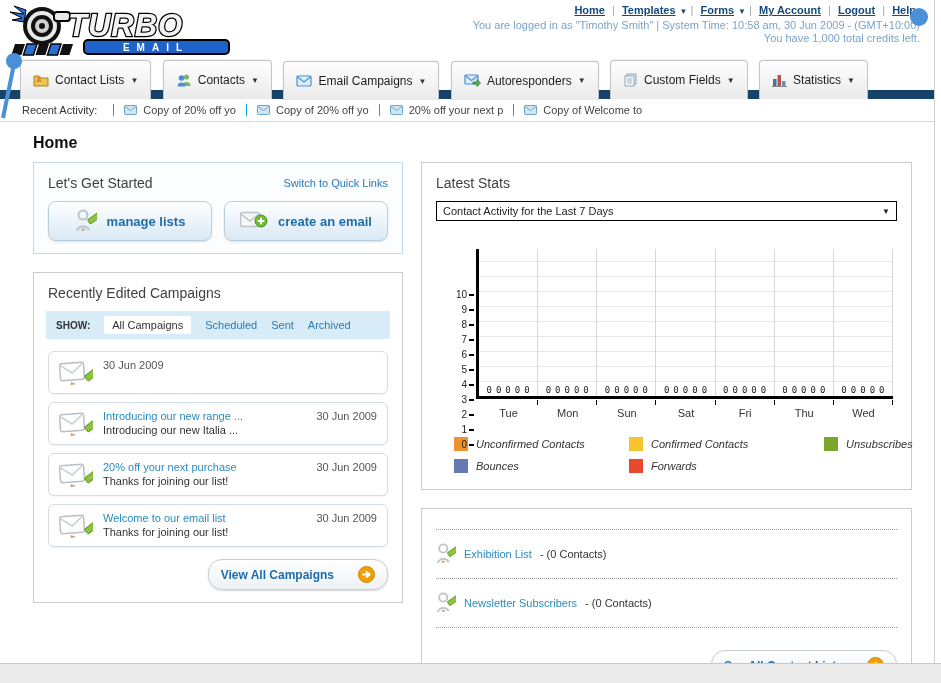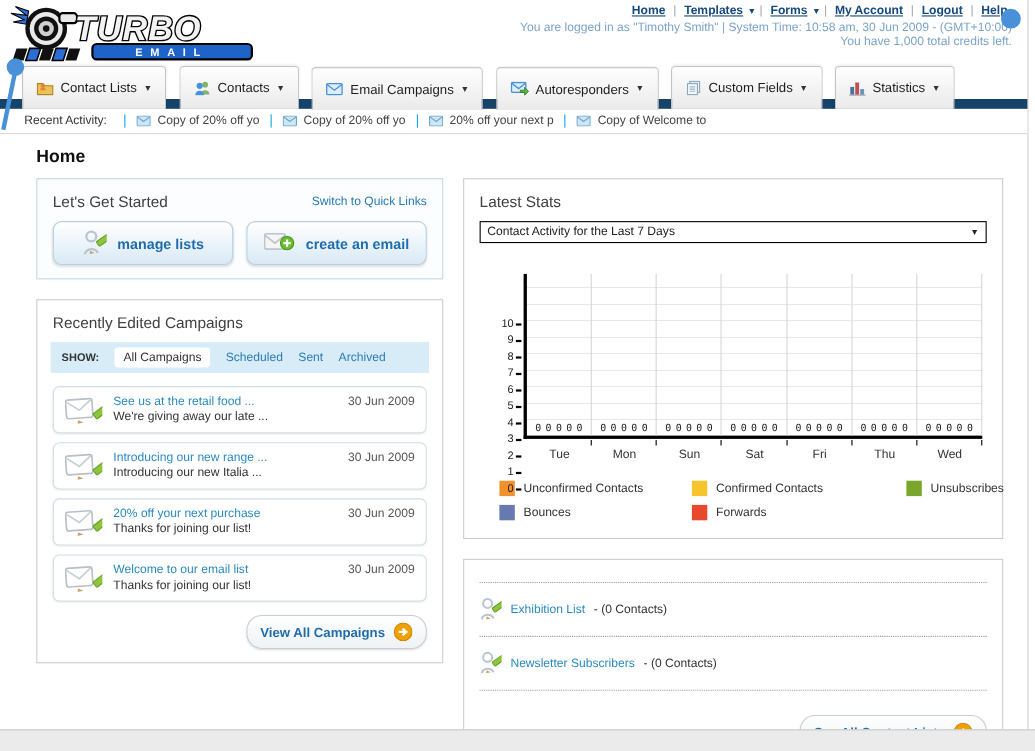--- a/index.html
+++ b/index.html
@@ -56,42 +56,42 @@
   .filterbar .show { font-weight:bold; color:#333; font-size:10px; }
   .filter { color:#2a7ab5; cursor:pointer; }
   .filter.active { background:#fff; color:#333; padding:3px 8px; border-radius:3px; }
   .camp-row { display:flex; align-items:flex-start; gap:10px; border:1px solid #d2dde6; border-radius:6px;
               padding:7px 10px; margin-bottom:8px; background:#fff; box-shadow:0 1px 1px rgba(0,0,0,.05); }
   .camp-text { flex:1; }
   .camp-title { font-size:11px; color:#2a8bbf; text-decoration:none; display:block; cursor:pointer; }
   .camp-sub { font-size:11px; color:#333; margin-top:2px; }
   .camp-date { font-size:11px; color:#555; white-space:nowrap; }
   .btn-row { display:flex; justify-content:flex-end; margin-top:12px; }
-  .pill-btn { display:inline-flex; align-items:center; gap:8px; padding:6px 12px; background:linear-gradient(#ffffff,#eef2f5);
+  .pill-btn { display:inline-flex; align-items:center; gap:24px; padding:6px 12px; background:linear-gradient(#ffffff,#eef2f5);
               border:1px solid #c6cdd3; border-radius:14px; font-size:12px; font-weight:bold; color:#1f6cad;
               cursor:pointer; box-shadow:0 1px 2px rgba(0,0,0,.15); }
 
   
   .dropdown { display:flex; justify-content:space-between; align-items:center; border:1px solid #000000;
               height:20px; padding:0 6px; font-size:11px; color:#222; margin-top:10px; background:#fff; cursor:pointer; }
   .dropdown .arrow { font-size:8px; color:#222; }
   .chart-wrap { display:flex; margin:28px 4px 0 14px; }
   .yaxis { width:26px; position:relative; flex:none;margin-top:46px; }
   .ylab { position:absolute; right:2px; font-size:10px; color:#222; display:flex; align-items:center; gap:2px; }
   .ylab i { display:block; width:5px; height:2px; background:#000; }
   .plot { position:relative; flex:1; height:150px; border-left:3px solid #000; border-bottom:3px solid #000;
           background:repeating-linear-gradient(to top, #ffffff 0 14px, #e8e8e8 14px 15px); display:flex; }
   .day-col { flex:1; position:relative; border-right:1px solid #d6d6d6; }
   .day-col::after { content:""; position:absolute; right:-1px; bottom:-9px; width:1px; height:5px; background:#000; }
   .zeros { position:absolute; left:0; right:0; bottom:1px; display:flex; justify-content:center; gap:4px;
            font-size:9px; color:#222; font-family:"DejaVu Sans Mono", monospace; }
   .xlabels { display:flex; margin:8px 4px 0 43px; }
   .xlab { flex:1; text-align:center; font-size:11px; color:#333; }
   .legend { display:grid; grid-template-columns:175px 195px 1fr; row-gap:8px; margin:18px 0 4px 18px; }
-  .leg-item { display:flex; align-items:center; gap:8px; font-size:11px; color:#333; }
+  .leg-item { display:flex; align-items:center; gap:8px; font-size:11px; color:#333;font-style:italic; }
   .leg-swatch { width:14px; height:14px; flex:none; }
 
   
   .dotted { border:none; border-top:1px dotted #9a9a9a; margin:8px 0; }
   .cl-item { display:flex; align-items:center; gap:8px; padding:4px 0; font-size:11px; color:#333; }
   .cl-name { color:#2a8bbf; text-decoration:none; cursor:pointer; }
 
   
   .pin-left { position:absolute; left:0; top:50px; z-index:5; pointer-events:none; }
 
@@ -281,24 +281,20 @@
             <span class="filter">Archived</span>
           </div>
 
           <div class="camp-row">
             <svg width="34" height="27" viewBox="0 0 34 27">
               <rect x="1" y="4" width="24" height="17" rx="2" fill="#fff" stroke="#b9bfc6" stroke-width="1.5" transform="rotate(-4 13 12)"></rect>
               <path d="M2 6 L13 14 L24 5" fill="none" stroke="#c9ced4" stroke-width="1.5" transform="rotate(-4 13 12)"></path>
               <rect x="14" y="6" width="17" height="6" rx="1" transform="rotate(-38 14 6) translate(2,16)" fill="#8cc63e" stroke="#6a9c24"></rect>
               <path d="M12 23 l5 2 -5.5 1.2 Z" fill="#c9a36a"></path>
             </svg>
-            <div class="camp-text">
-              <a class="camp-title">See us at the retail food ...</a>
-              <div class="camp-sub">We're giving away our late ...</div>
-            </div>
             <span class="camp-date">30 Jun 2009</span>
           </div>
 
           <div class="camp-row">
             <svg width="34" height="27" viewBox="0 0 34 27">
               <rect x="1" y="4" width="24" height="17" rx="2" fill="#fff" stroke="#b9bfc6" stroke-width="1.5" transform="rotate(-4 13 12)"></rect>
               <path d="M2 6 L13 14 L24 5" fill="none" stroke="#c9ced4" stroke-width="1.5" transform="rotate(-4 13 12)"></path>
               <rect x="14" y="6" width="17" height="6" rx="1" transform="rotate(-38 14 6) translate(2,16)" fill="#8cc63e" stroke="#6a9c24"></rect>
               <path d="M12 23 l5 2 -5.5 1.2 Z" fill="#c9a36a"></path>
             </svg>

